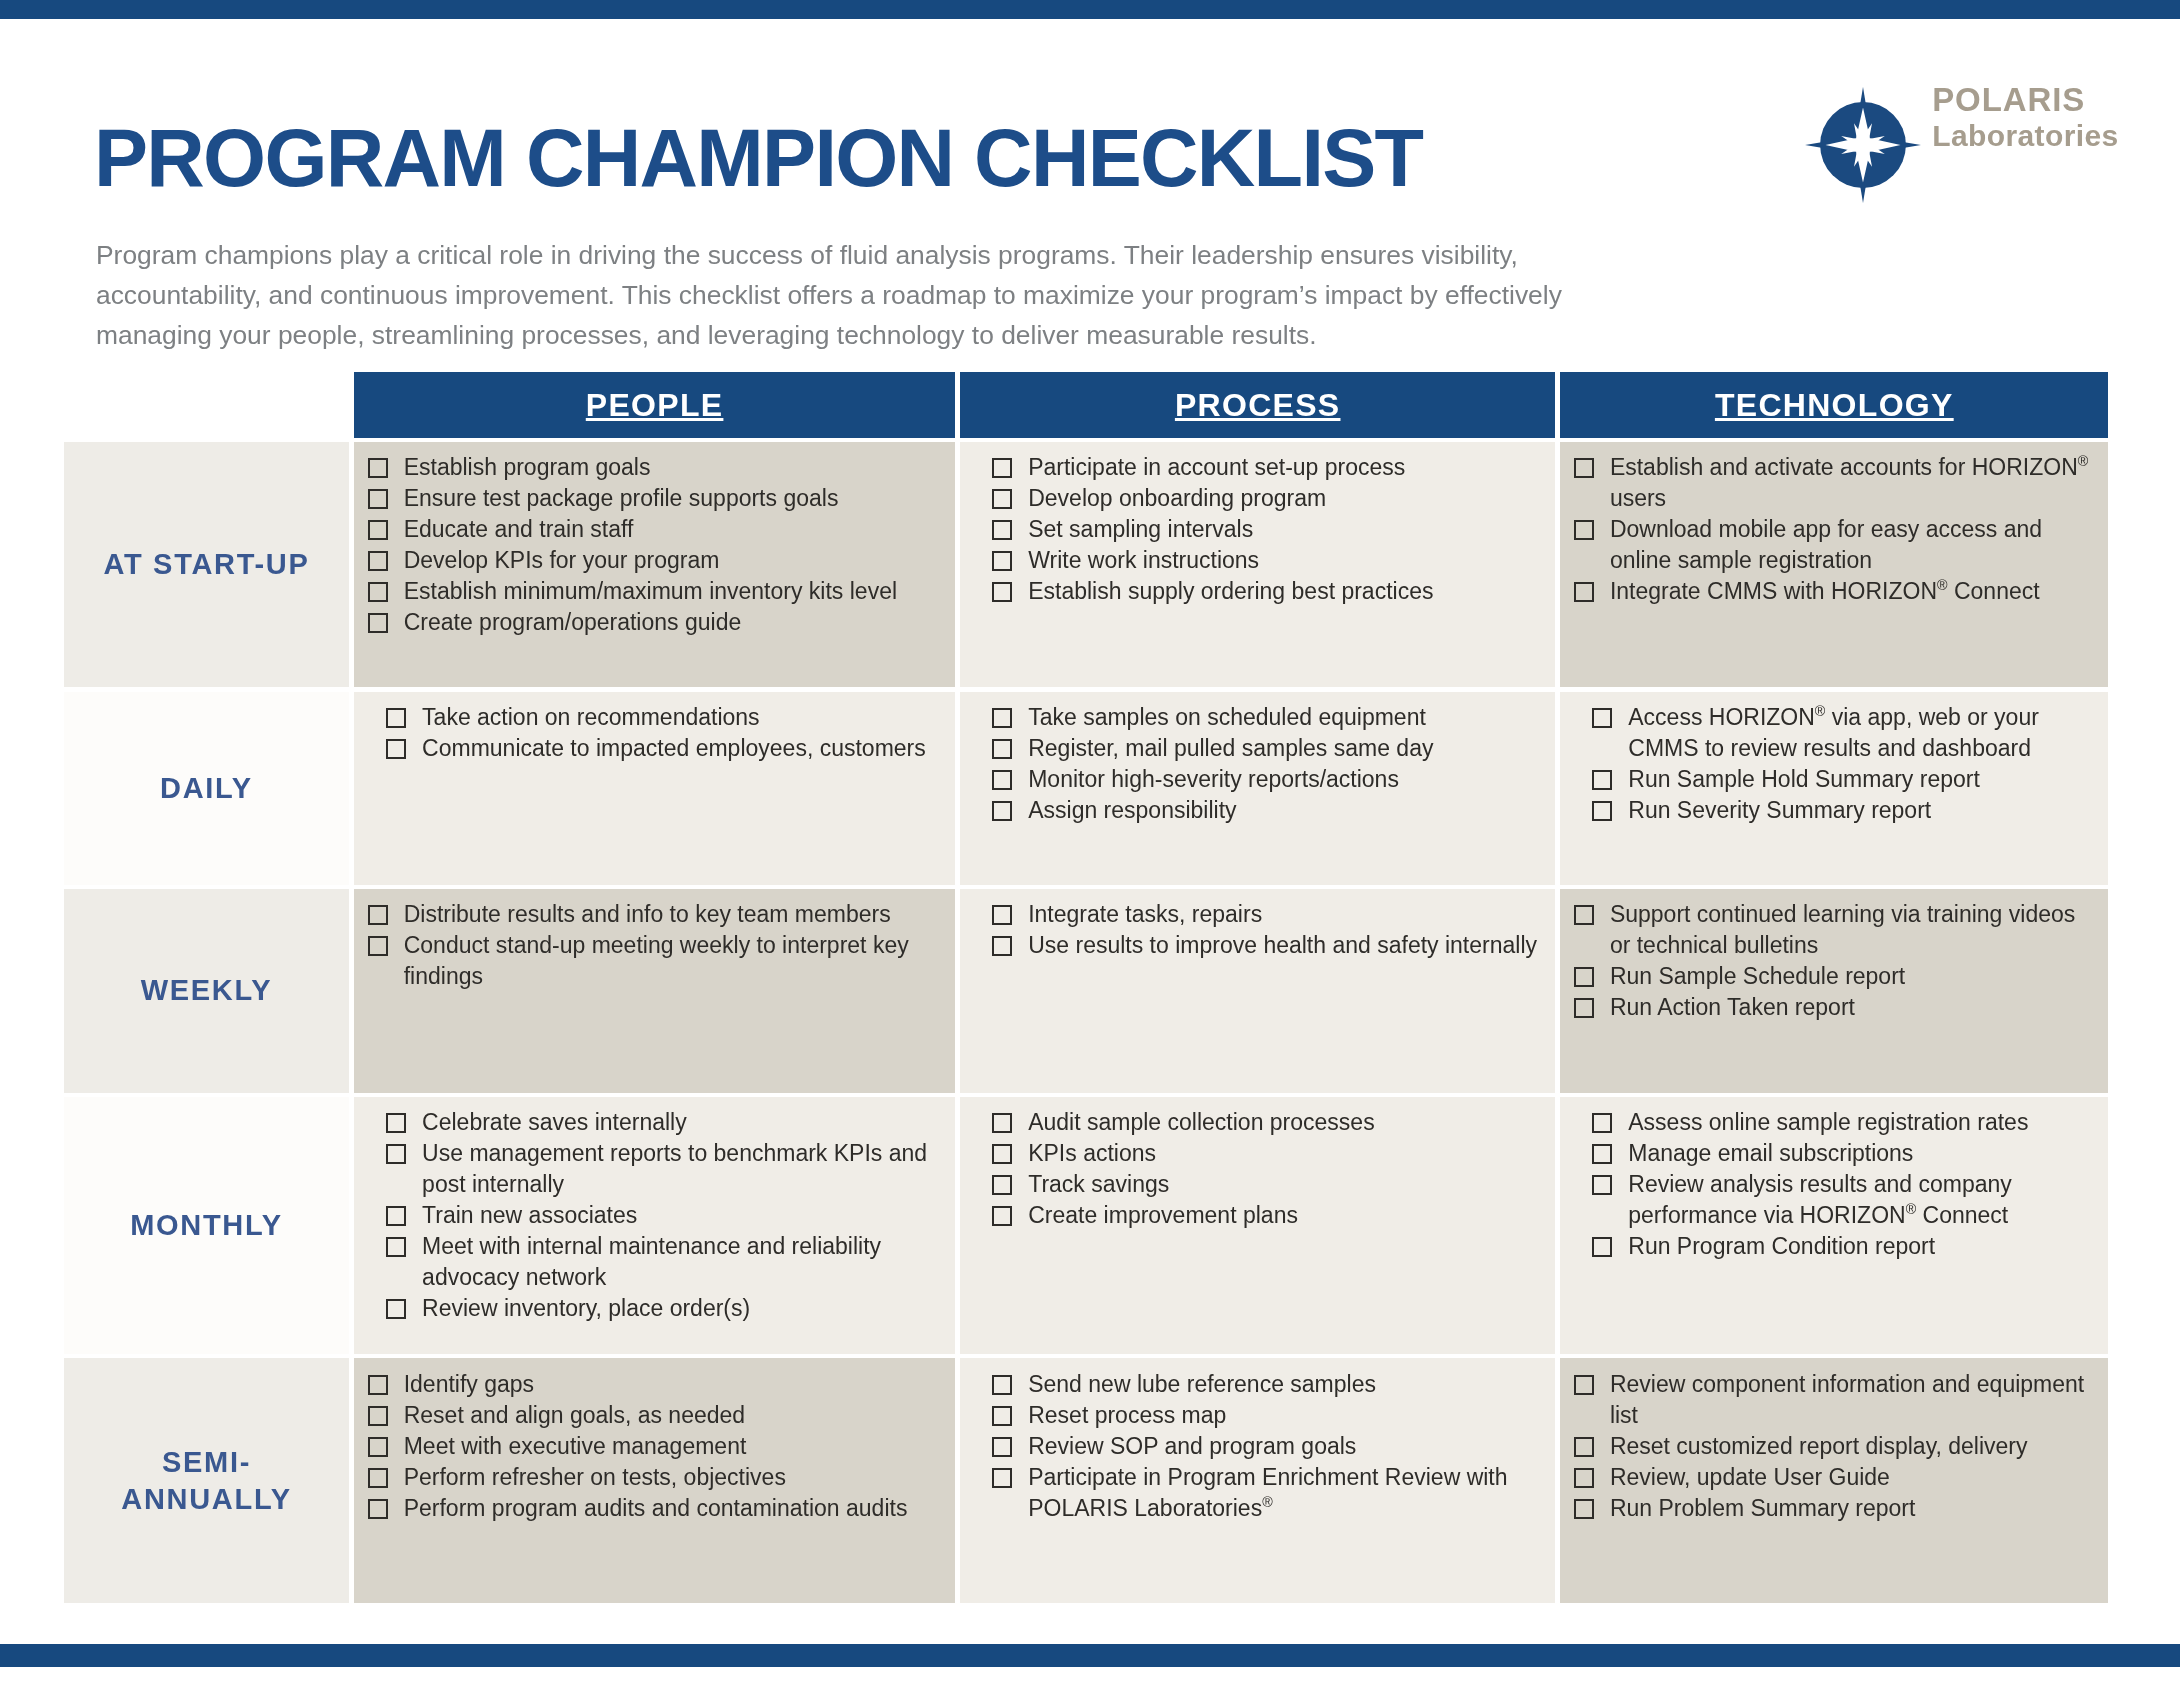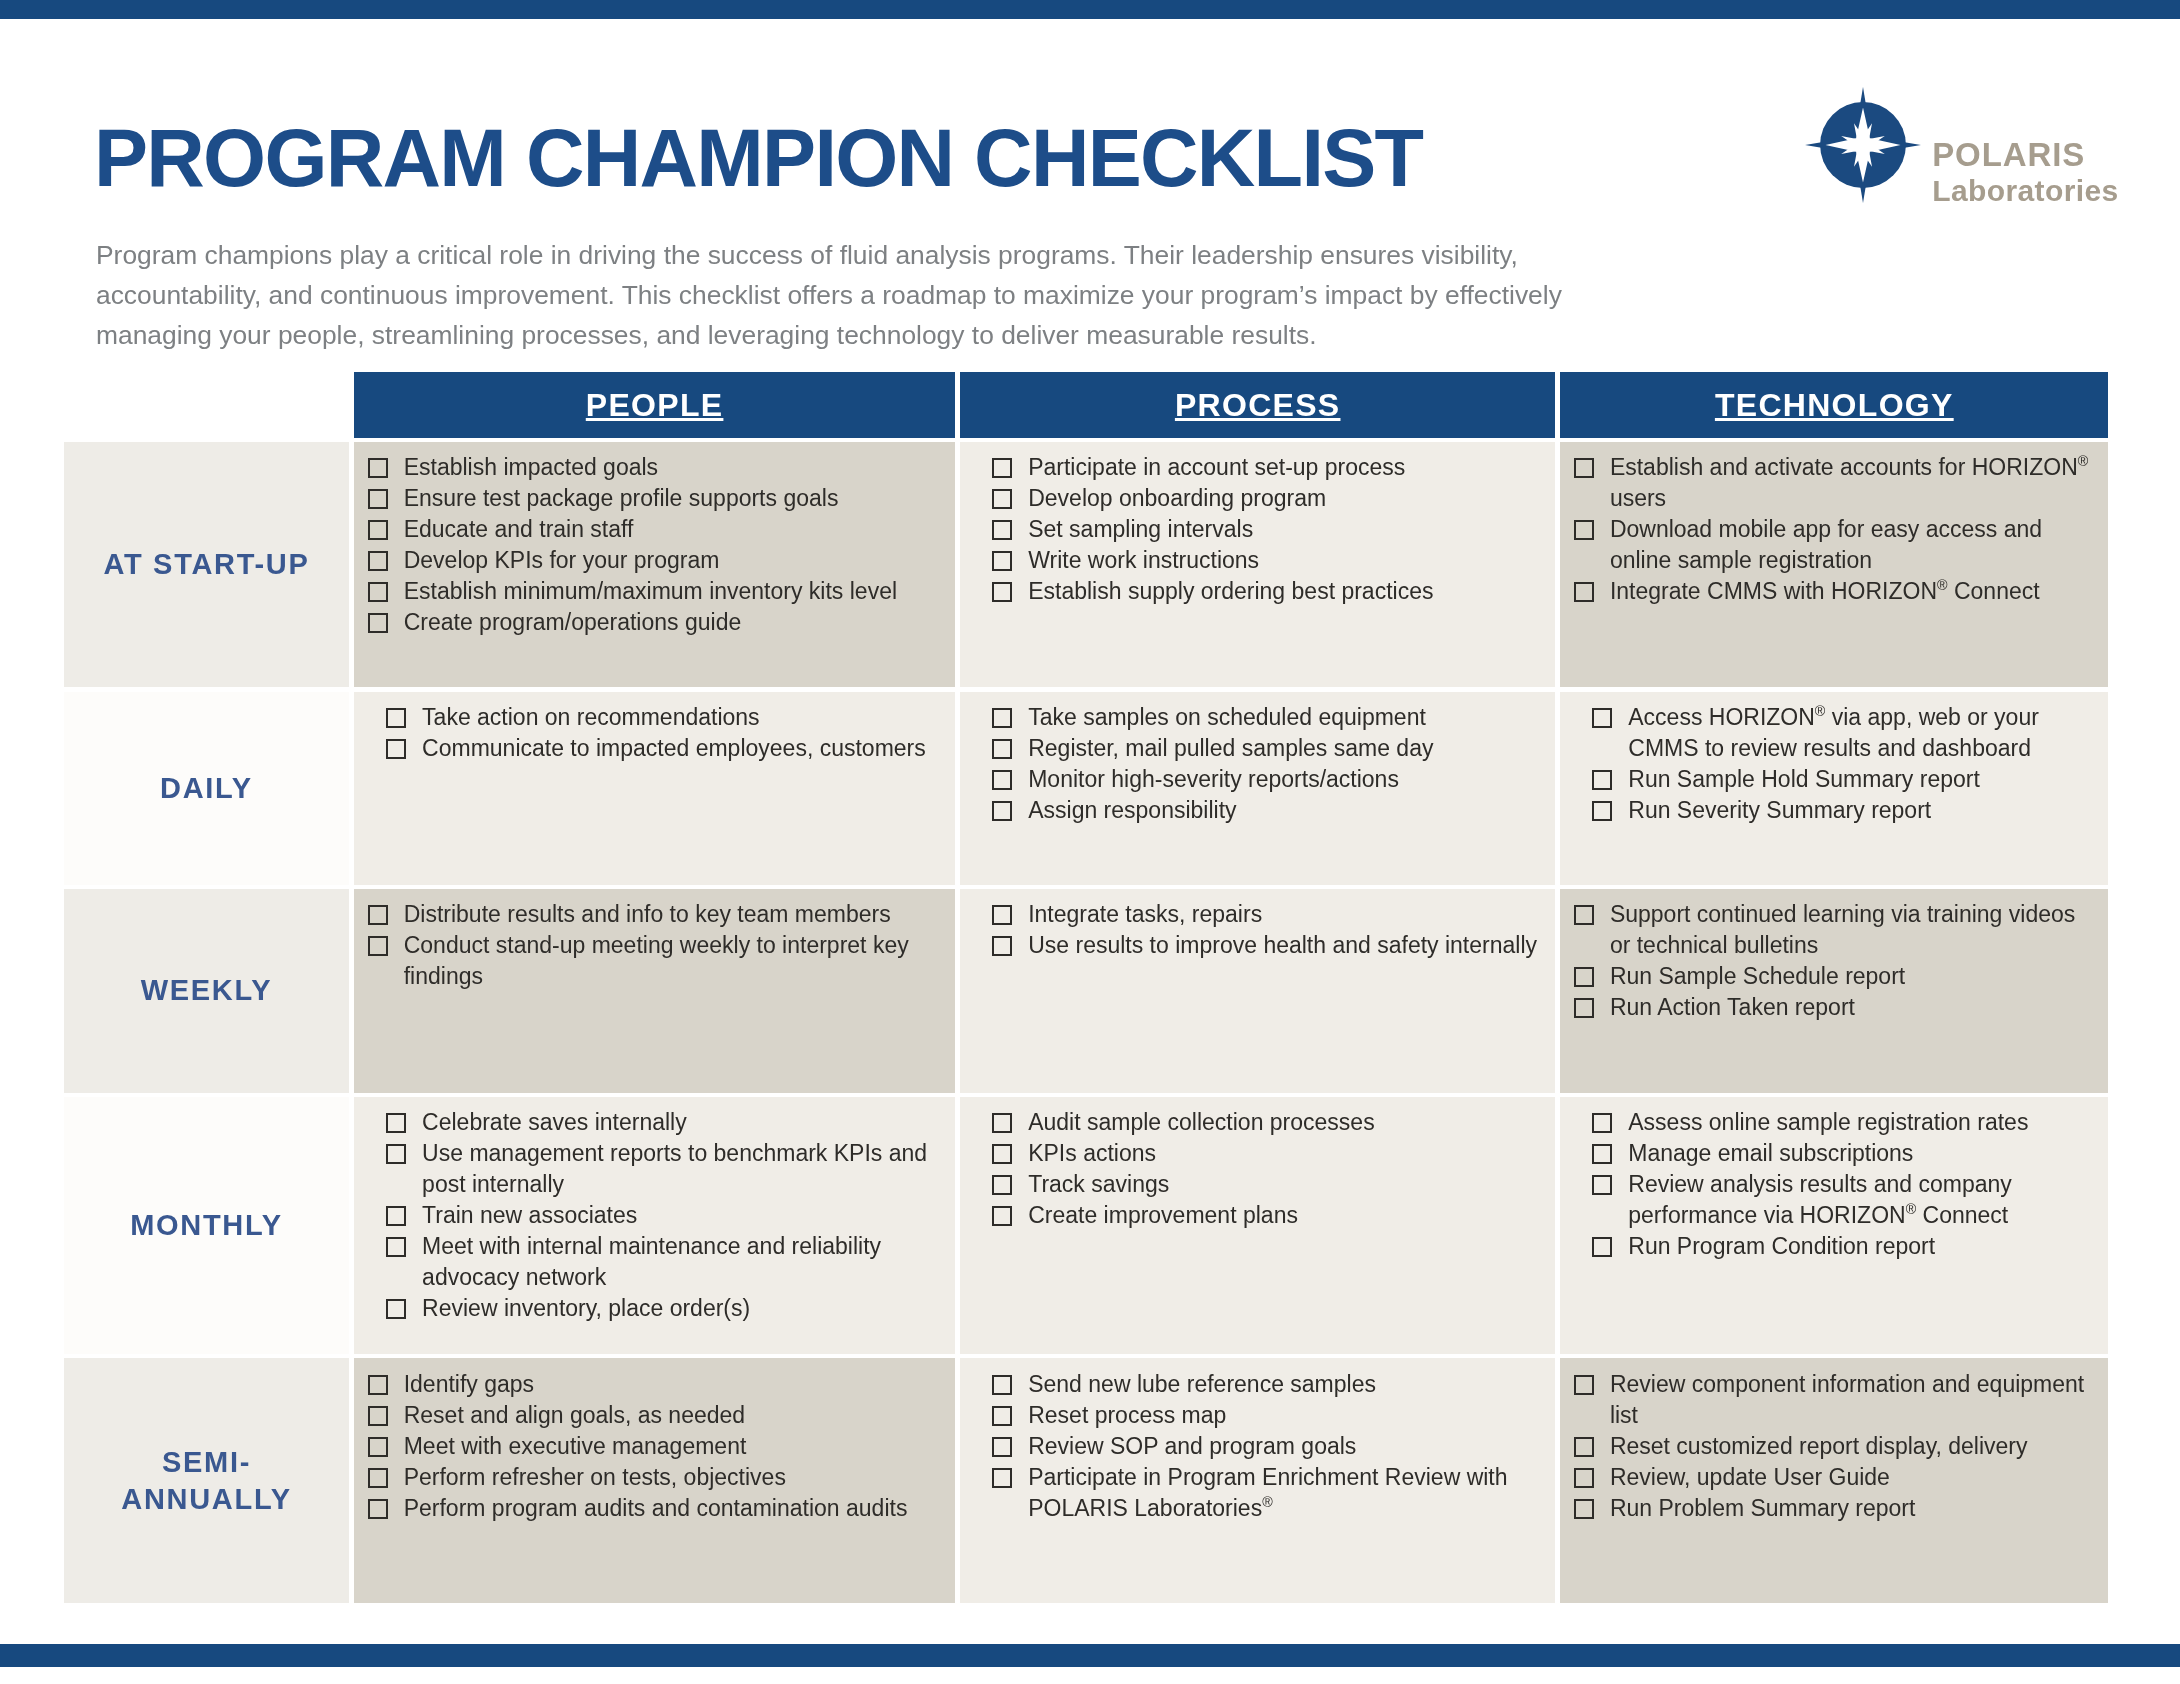--- a/index.html
+++ b/index.html
@@ -37,21 +37,21 @@
     letter-spacing:-1.7px;
     color:var(--title-blue);
     white-space:nowrap;
   }
 
   .logo{
     position:absolute;
     left:1804px;
     top:82px;
     display:flex;
-    align-items:flex-end;
+    align-items:flex-start;
     gap:10.2px;
   }
   .logo svg{display:block;}
   .logo-text{color:var(--logo-taupe);line-height:1.12;}
   .logo-name{font-size:33px;font-weight:bold;letter-spacing:0.9px;}
   .logo-subname{font-size:30px;font-weight:bold;letter-spacing:0.4px;}
 
   .intro{
     position:absolute;
     left:96px;
@@ -160,21 +160,21 @@
 
   <div class="checklist-grid" id="checklist-grid">
       <div class="corner"></div>
       <div class="col-header">PEOPLE</div>
       <div class="col-header">PROCESS</div>
       <div class="col-header">TECHNOLOGY</div>
       <div class="row-label odd">AT START-UP</div>
       <div class="cell dark">
         <div class="item">
           <div class="checkbox"></div>
-          <div class="item-text">Establish impacted goals</div>
+          <div class="item-text">Establish program goals</div>
         </div>
         <div class="item">
           <div class="checkbox"></div>
           <div class="item-text">Ensure test package profile supports goals</div>
         </div>
         <div class="item">
           <div class="checkbox"></div>
           <div class="item-text">Educate and train staff</div>
         </div>
         <div class="item">

